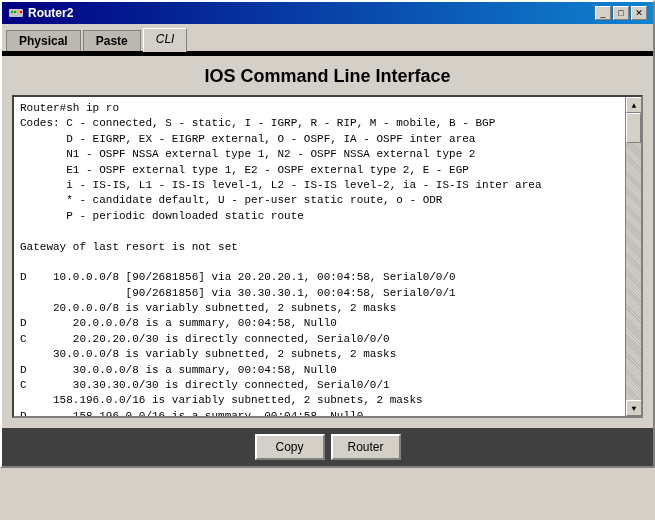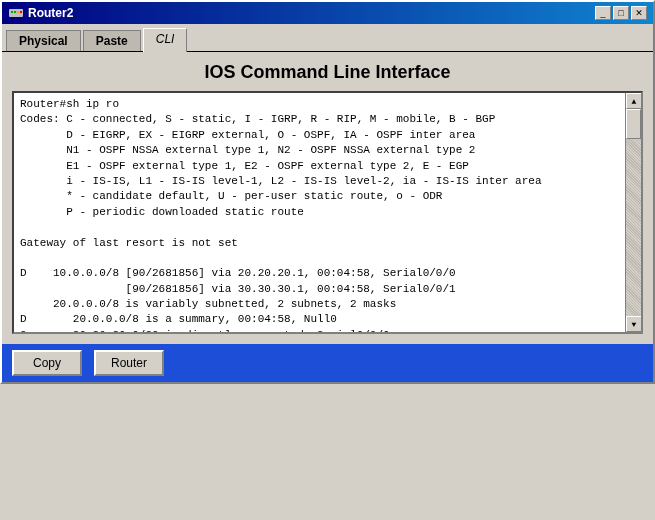--- a/index.html
+++ b/index.html
@@ -8,22 +8,22 @@
       width: 655px;
       height: 520px;
       background: #d4d0c8;
       font-family: 'Courier New', Courier, monospace;
       font-size: 12px;
       overflow: hidden;
     }
 
     .window {
       width: 655px;
-      height: 384px;
-      background: #1d4ed8;
+      height: 468px;
+      background: #404040;
       border: 2px solid #808080;
       border-top-color: #ffffff;
       border-left-color: #ffffff;
       display: flex;
       flex-direction: column;
     }
 
     .title-bar {
       background: linear-gradient(to right, #000080, #1084d0);
       color: white;
@@ -108,21 +108,21 @@
 
     .tab:not(.active) {
       background: #bdb9b0;
       margin-top: 2px;
       font-weight: bold;
     }
 
     .content-area {
       flex: 1;
       background: #d4d0c8;
-      border-top: 1px solid #000000;
+      border-top: 5px solid #000000;
       padding: 10px;
       display: flex;
       flex-direction: column;
       overflow: hidden;
     }
 
     .section-title {
       font-family: Arial, sans-serif;
       font-size: 18px;
       font-weight: bold;
@@ -163,23 +163,23 @@
 
     .terminal-content::-webkit-scrollbar-thumb {
       background: #d4d0c8;
       border: 1px solid #808080;
       border-top-color: #ffffff;
       border-left-color: #ffffff;
     }
 
     .bottom-bar {
       display: flex;
-      justify-content: flex-start;
+      justify-content: center;
       padding: 6px 10px;
-      gap: 12px;
+      gap: 6px;
       flex-shrink: 0;
     }
 
     .btn {
       width: 70px;
       height: 26px;
       background: #d4d0c8;
       border: 2px solid #808080;
       border-top-color: #ffffff;
       border-left-color: #ffffff;

